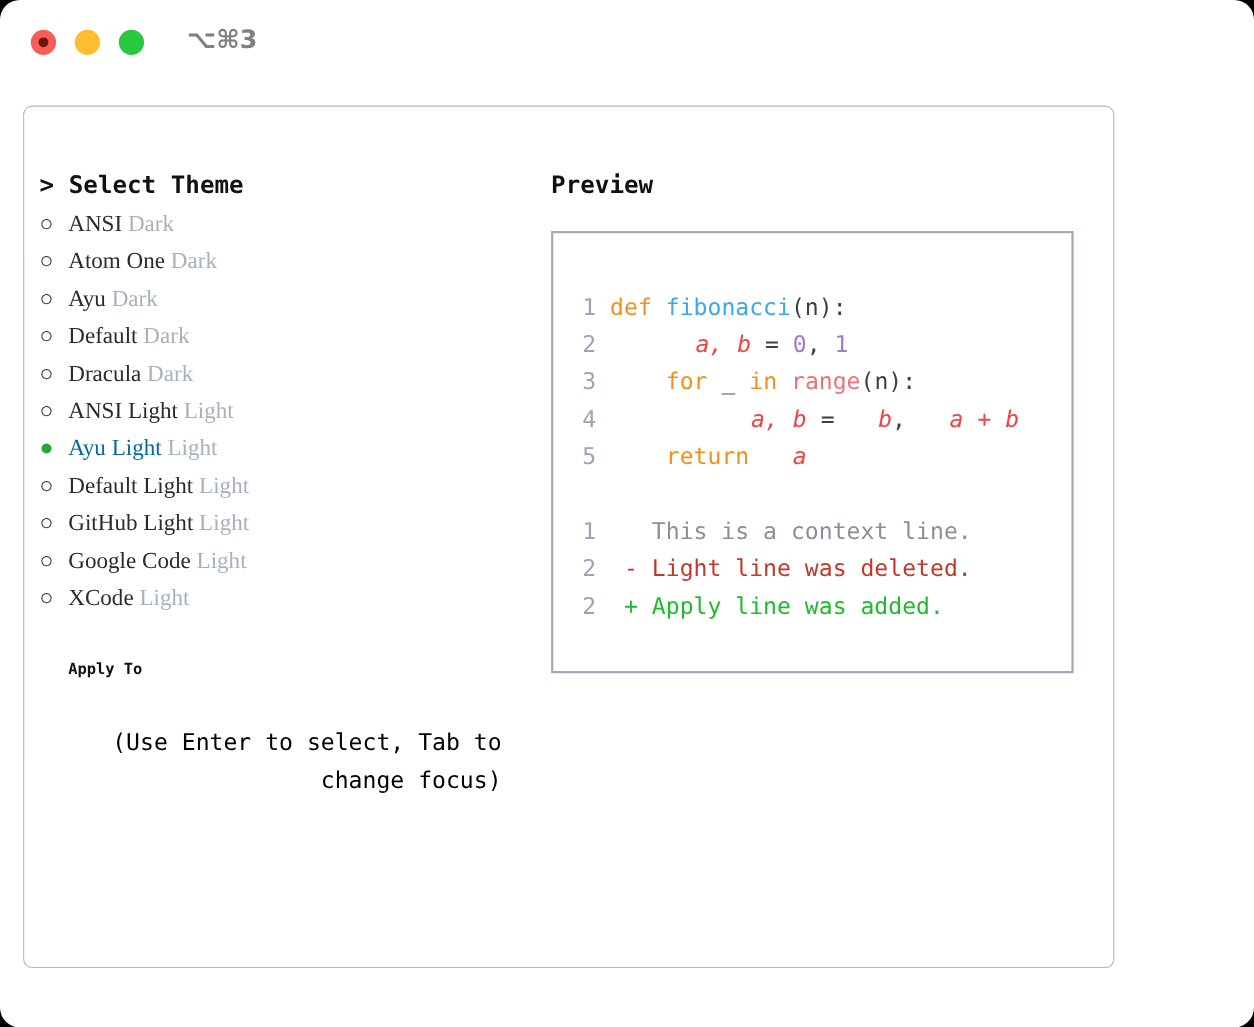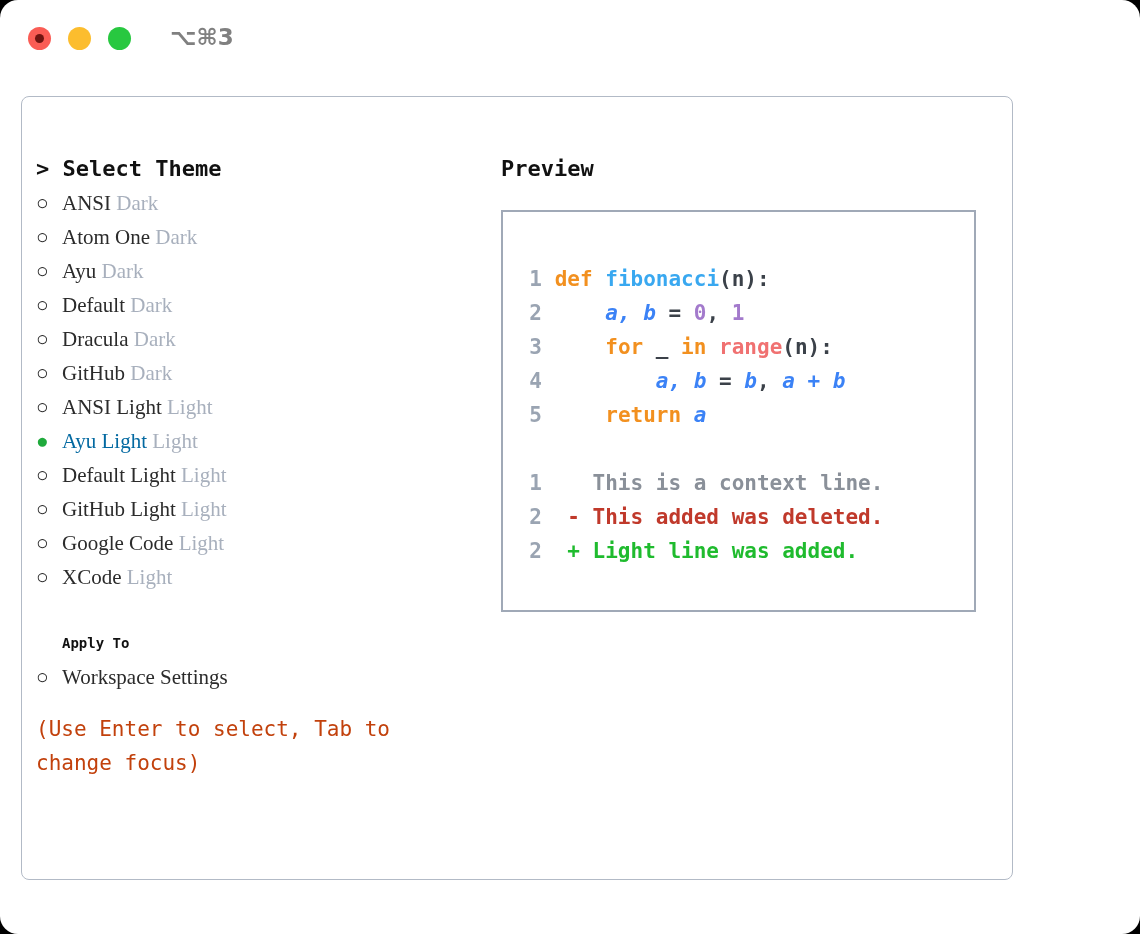--- a/index.html
+++ b/index.html
@@ -113,45 +113,45 @@
   .section-title {
     font-size: 14px;
     font-weight: bold;
     color: #111111;
     line-height: 34px;
     white-space: pre;
     padding-left: 26px;
   }
 
   .hint {
-    margin-top: 18px;
+    margin-top: 32px;
     font-size: 21px;
     line-height: 34px;
-    color: #c2410c;
+    color: #000000;
     width: 420px;
     white-space: pre-wrap;
+    text-align: right;
   }
 
   
   .right-col {
     position: absolute;
     left: 479px;
     top: 55px;
     width: 490px;
   }
 
   .preview-box {
     margin-top: 24px;
     width: 475px;
     height: 402px;
     border: 2px solid #a0a9b7;
     box-sizing: border-box;
     background: #ffffff;
     position: relative;
-    font-weight: bold;
   }
 
   .code-area {
     position: absolute;
     left: 11px;
     top: 50px;
     right: 6px;
   }
 
   .code-line {
@@ -164,21 +164,21 @@
     display: inline-block;
     width: 28px;
     text-align: right;
     color: #9aa4b2;
   }
   .kw   { color: #f2901f; }
   .fn   { color: #39a8f0; }
   .num  { color: #a37acc; }
   .bi   { color: #f07171; }
   .pun  { color: #3b4149; }
-  .var  { color: #3b82f6; font-style: italic; }
+  .var  { color: #ef4444; font-style: italic; margin-left: 27px; }
 
   .diff-gap { height: 34px; }
   .d-ctx { color: #8a9099; }
   .d-del { color: #c0392b; }
   .d-add { color: #1fbb2e; }
 </style>
 </head>
 <body>
 
 <div class="window">
@@ -196,52 +196,50 @@
 
     <div class="left-col">
       <div class="header-line"><span>&gt;</span><span> </span><span>Select Theme</span></div>
 
       <div class="opt-list" id="theme-options">
           <div class="opt-row"><span class="opt-marker">○</span><span class="opt-name">ANSI</span><span class="opt-kind"> Dark</span></div>
           <div class="opt-row"><span class="opt-marker">○</span><span class="opt-name">Atom One</span><span class="opt-kind"> Dark</span></div>
           <div class="opt-row"><span class="opt-marker">○</span><span class="opt-name">Ayu</span><span class="opt-kind"> Dark</span></div>
           <div class="opt-row"><span class="opt-marker">○</span><span class="opt-name">Default</span><span class="opt-kind"> Dark</span></div>
           <div class="opt-row"><span class="opt-marker">○</span><span class="opt-name">Dracula</span><span class="opt-kind"> Dark</span></div>
-          <div class="opt-row"><span class="opt-marker">○</span><span class="opt-name">GitHub</span><span class="opt-kind"> Dark</span></div>
           <div class="opt-row"><span class="opt-marker">○</span><span class="opt-name">ANSI Light</span><span class="opt-kind"> Light</span></div>
           <div class="opt-row selected"><span class="opt-marker">●</span><span class="opt-name">Ayu Light</span><span class="opt-kind"> Light</span></div>
           <div class="opt-row"><span class="opt-marker">○</span><span class="opt-name">Default Light</span><span class="opt-kind"> Light</span></div>
           <div class="opt-row"><span class="opt-marker">○</span><span class="opt-name">GitHub Light</span><span class="opt-kind"> Light</span></div>
           <div class="opt-row"><span class="opt-marker">○</span><span class="opt-name">Google Code</span><span class="opt-kind"> Light</span></div>
           <div class="opt-row"><span class="opt-marker">○</span><span class="opt-name">XCode</span><span class="opt-kind"> Light</span></div>
         </div>
 
       <div class="section-gap"></div>
 
       <div class="section-title">Apply To</div>
 
       <div class="opt-list" id="apply-options">
-          <div class="opt-row"><span class="opt-marker">○</span><span class="opt-name">Workspace Settings</span></div>
         </div>
 
       <div class="hint">(Use Enter to select, Tab to change focus)</div>
     </div>
 
     <div class="right-col">
       <div class="header-line">Preview</div>
 
       <div class="preview-box">
         <div class="code-area" id="code-area">
             <div class="code-line"><span class="ln">1</span> <span class="kw">def </span><span class="fn">fibonacci</span><span class="pun">(n):</span></div>
             <div class="code-line"><span class="ln">2</span> <span class="pun">    </span><span class="var">a, b</span><span class="pun"> = </span><span class="num">0</span><span class="pun">, </span><span class="num">1</span></div>
             <div class="code-line"><span class="ln">3</span> <span class="pun">    </span><span class="kw">for</span><span class="pun"> _ </span><span class="kw">in</span><span class="pun"> </span><span class="bi">range</span><span class="pun">(n):</span></div>
             <div class="code-line"><span class="ln">4</span> <span class="pun">        </span><span class="var">a, b</span><span class="pun"> = </span><span class="var">b</span><span class="pun">, </span><span class="var">a + b</span></div>
             <div class="code-line"><span class="ln">5</span> <span class="pun">    </span><span class="kw">return</span><span class="pun"> </span><span class="var">a</span></div>
             <div class="diff-gap"></div>
             <div class="code-line"><span class="ln">1</span><span class="d-ctx">    This is a context line.</span></div>
-            <div class="code-line"><span class="ln">2</span><span class="d-del">  - This added was deleted.</span></div>
-            <div class="code-line"><span class="ln">2</span><span class="d-add">  + Light line was added.</span></div>
+            <div class="code-line"><span class="ln">2</span><span class="d-del">  - Light line was deleted.</span></div>
+            <div class="code-line"><span class="ln">2</span><span class="d-add">  + Apply line was added.</span></div>
           </div>
       </div>
     </div>
 
   </div>
 </div>
 
 </body></html>

